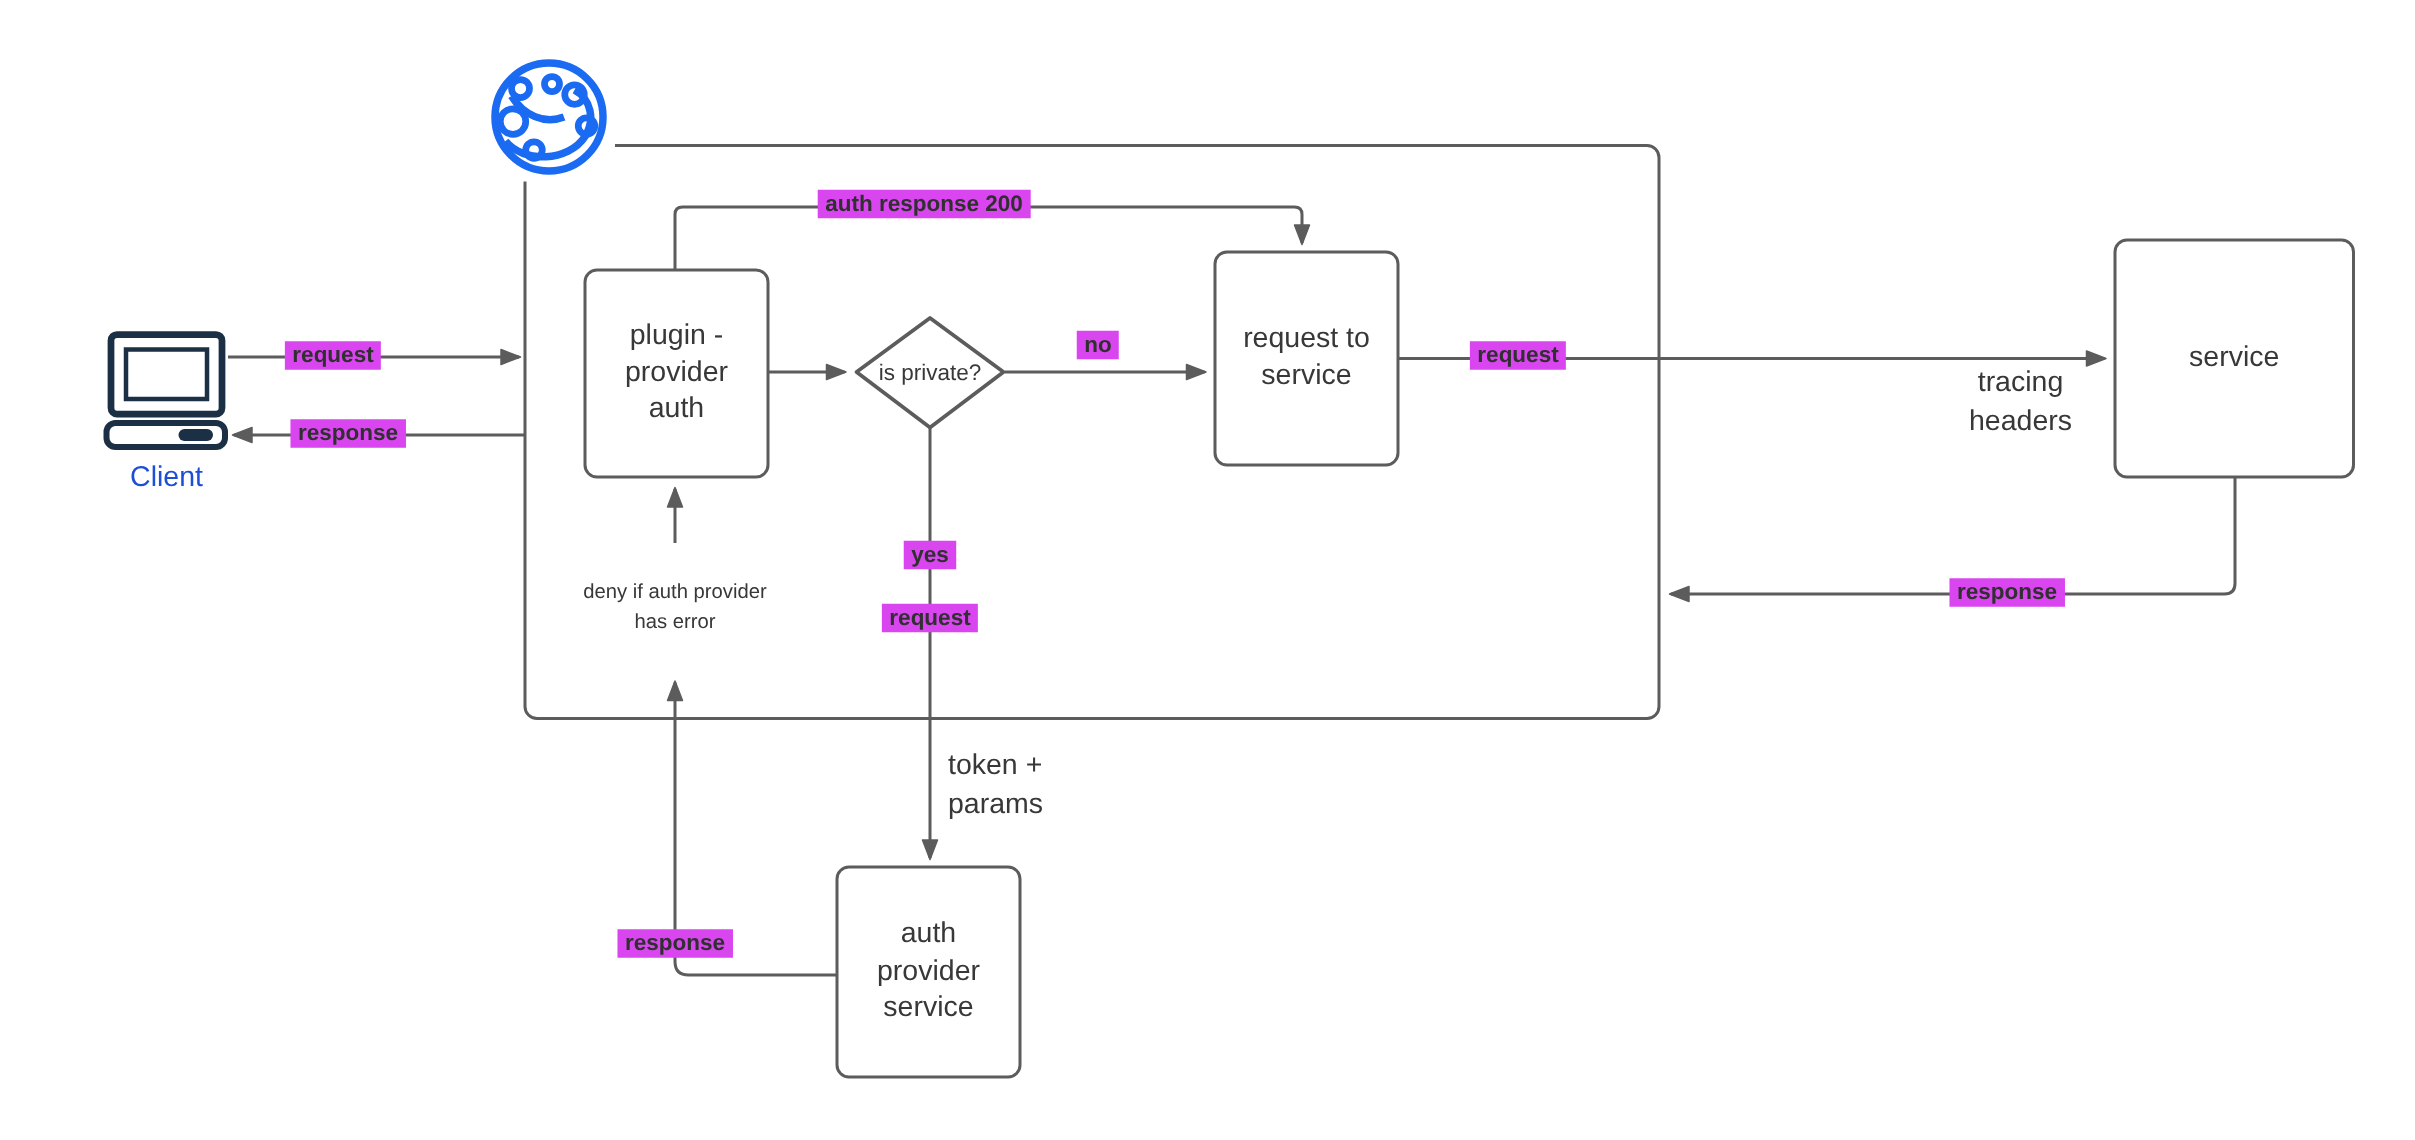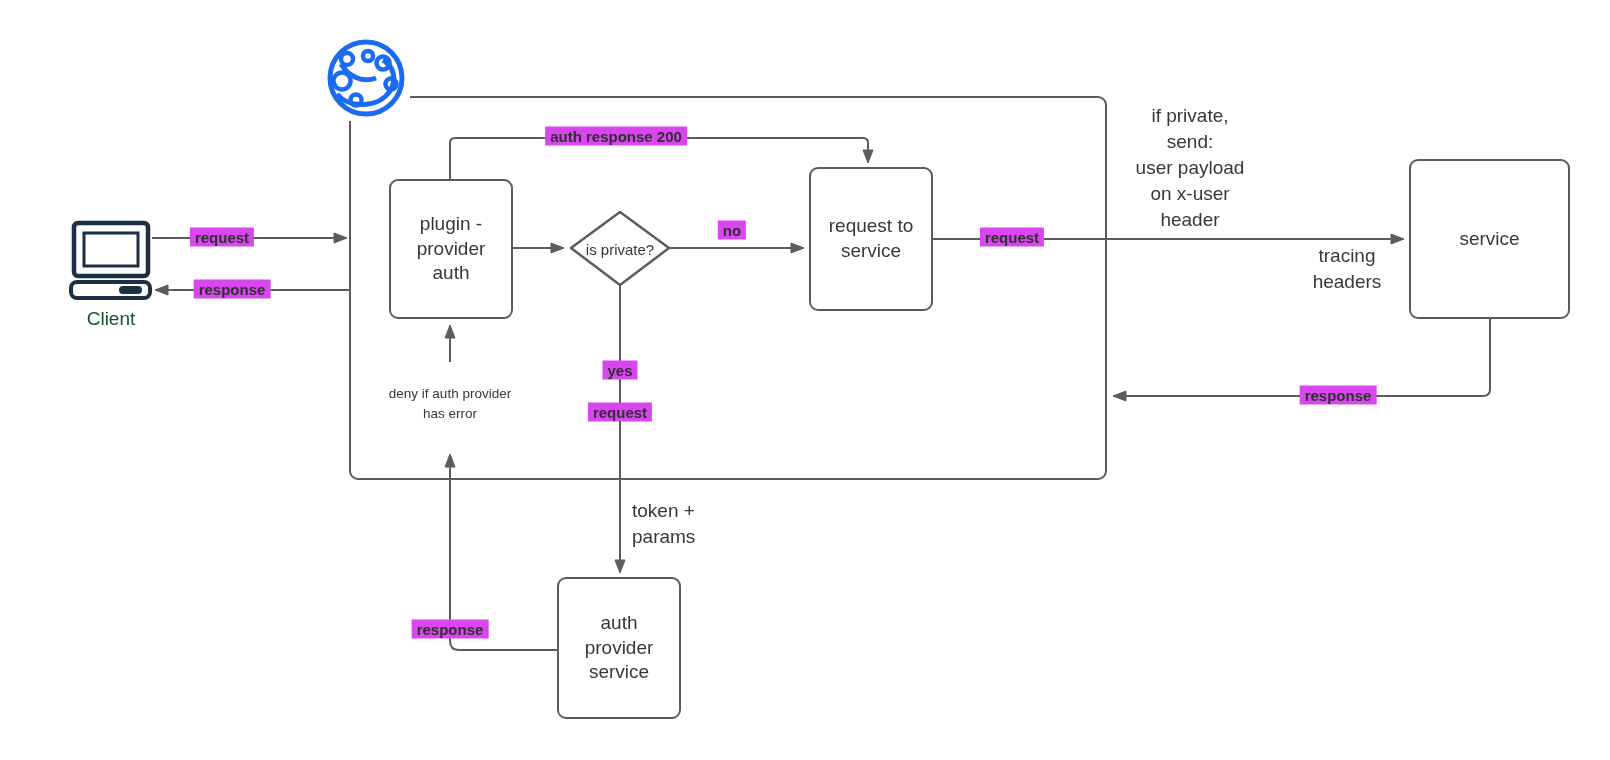--- a/index.html
+++ b/index.html
@@ -96,37 +96,32 @@
 auth</div>
   <div class="node" style="left:809px; top:167px; width:124px; height:144px;">request to
 service</div>
   <div class="node" style="left:1409px; top:159px; width:161px; height:160px;">service</div>
   <div class="node" style="left:557px; top:577px; width:124px; height:142px;">auth
 provider
 service</div>
 
   <div class="dtxt" style="left:620px; top:249px;">is private?</div>
 
-  <div class="note" style="left:111px; top:319px; color:#14532d;">Client</div>
+  <div class="note" style="left:111px; top:319px; color:#1d4ed8;">Client</div>
 
   <div class="lbl onl" style="left:222px; top:237px;">request</div>
   <div class="lbl onl" style="left:232px; top:289px;">response</div>
   <div class="lbl onl" style="left:616px; top:136px;">auth response 200</div>
   <div class="lbl onl" style="left:732px; top:230px;">no</div>
   <div class="lbl onl" style="left:620px; top:370px;">yes</div>
   <div class="lbl onl" style="left:620px; top:412px;">request</div>
   <div class="lbl onl" style="left:450px; top:629px;">response</div>
   <div class="lbl onl" style="left:1012px; top:237px;">request</div>
   <div class="lbl onl" style="left:1338px; top:395px;">response</div>
 
   <div class="note left" style="left:632px; top:524px;">token +
 params</div>
   <div class="note small" style="left:450px; top:404px;">deny if auth provider
 has error</div>
-  <div class="note" style="left:1190px; top:168px;">if private,
-send:
-user payload
-on x-user
-header</div>
   <div class="note" style="left:1347px; top:269px;">tracing
 headers</div>
 
 </div>
 
 </body></html>

